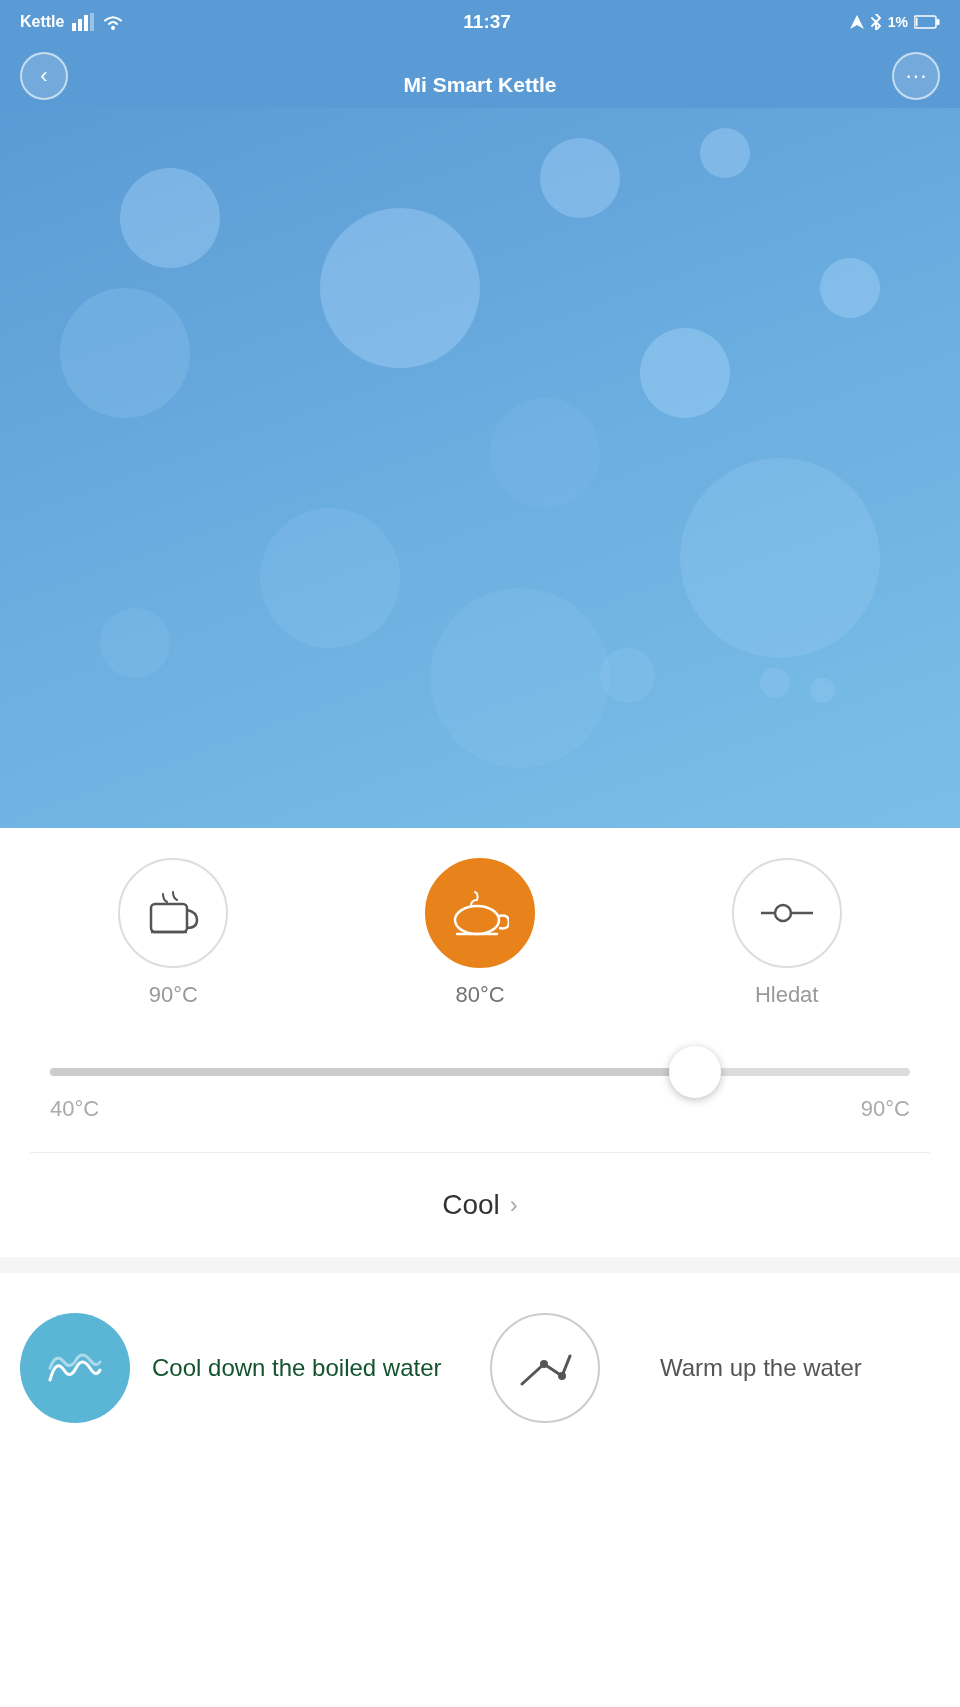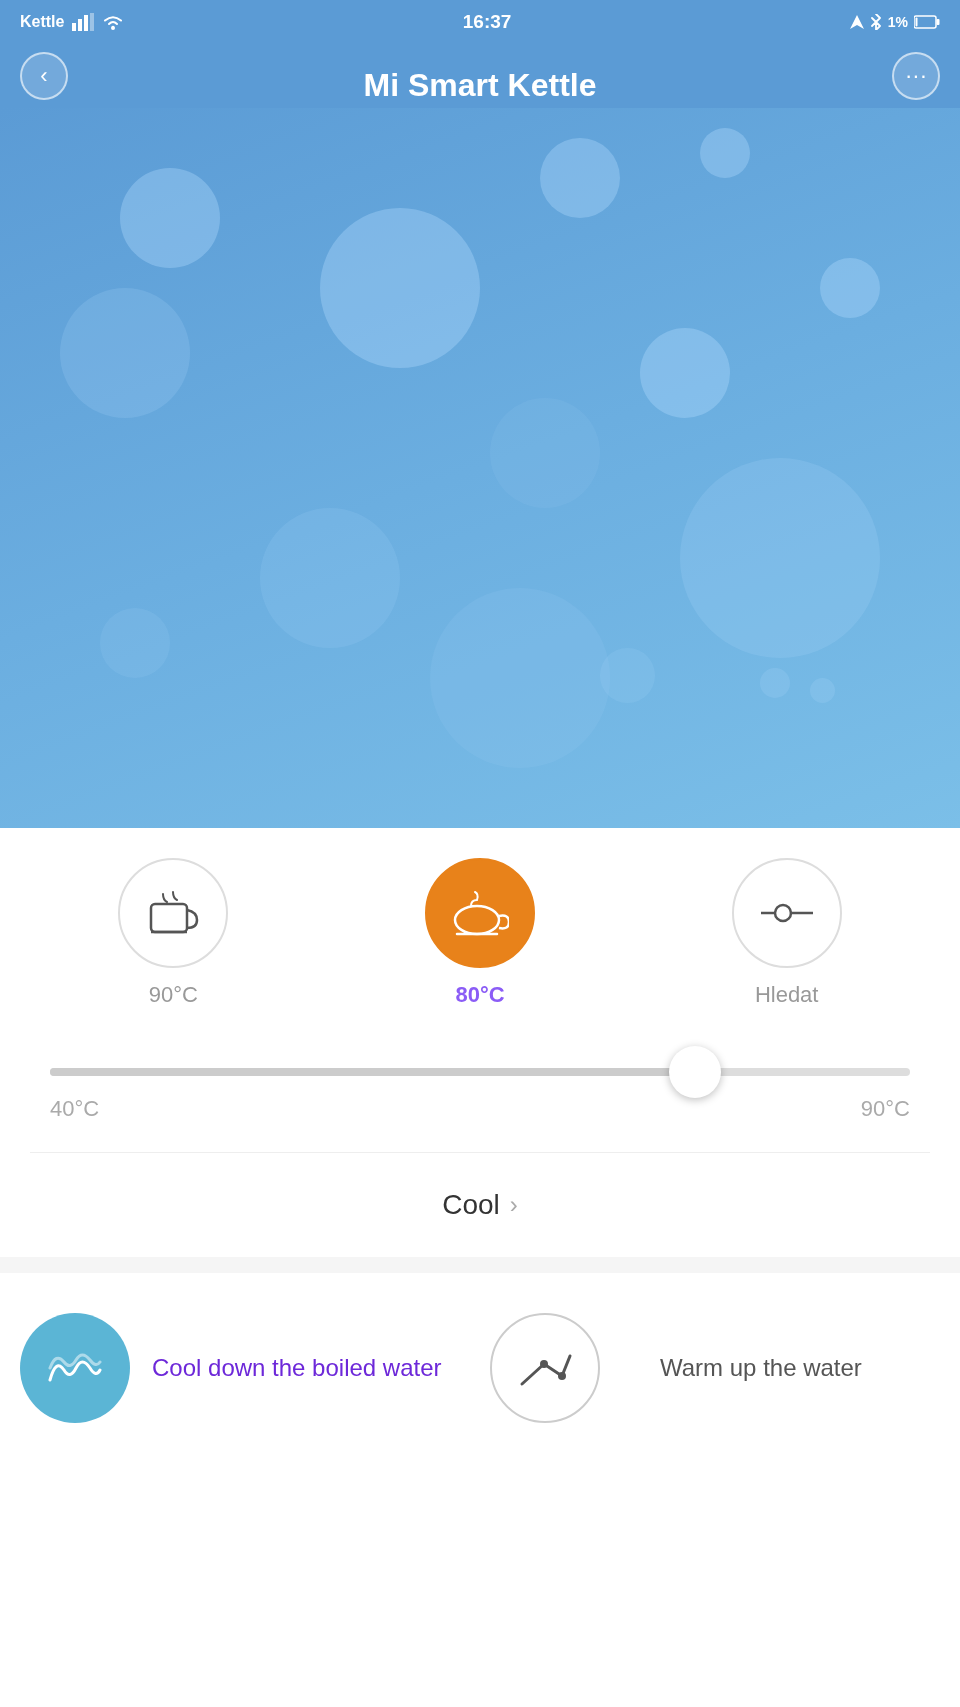--- a/index.html
+++ b/index.html
@@ -45,21 +45,21 @@
       background: rgba(255,255,255,0.15);
       display: flex;
       align-items: center;
       justify-content: center;
       color: white;
       font-size: 22px;
       cursor: pointer;
     }
     .header-title {
       color: white;
-      font-size: 32px;
+      font-size: 21px;
       font-weight: 600;
       margin-top: 18px;
     }
 
     
     .hero {
       background: linear-gradient(160deg, #5b9bd5 0%, #6baee0 50%, #7bbfe8 100%);
       height: 720px;
       position: relative;
       overflow: hidden;
@@ -138,22 +138,22 @@
     .preset-icon-circle.active {
       background: #e8821a;
       border-color: #e8821a;
       color: white;
     }
     .preset-label {
       font-size: 22px;
       color: #999;
     }
     .preset-label.active {
-      color: #8b5cf6;
-      font-weight: 700;
+      color: #737373;
+      font-weight: 400;
     }
 
     
     .slider-area {
       padding: 20px 50px 30px;
     }
     .slider-track {
       position: relative;
       height: 8px;
       background: #ddd;
@@ -250,21 +250,21 @@
       color: white;
     }
     .card-icon-circle.outline {
       border: 2px solid #ccc;
       background: white;
       color: #555;
     }
     .card-text {
       font-size: 24px;
       line-height: 1.4;
-      color: #6d28d9;
+      color: #14532d;
     }
     .card-text.gray {
       color: #555;
       margin-left: 38px;
     }
   </style>
 </head>
 <body>
 
 <div class="status-bar">
@@ -278,21 +278,21 @@
       <rect x="18" y="0" width="4" height="18" fill="rgba(255,255,255,0.4)"></rect>
     </svg>
 
     <svg width="22" height="16" viewBox="0 0 22 16">
       <path d="M11 13 L11 13" stroke="white" stroke-width="2.5" stroke-linecap="round"></path>
       <path d="M7 10 Q11 6 15 10" stroke="white" stroke-width="2" fill="none" stroke-linecap="round"></path>
       <path d="M3 6.5 Q11 0 19 6.5" stroke="white" stroke-width="2" fill="none" stroke-linecap="round"></path>
       <circle cx="11" cy="14" r="2" fill="white"></circle>
     </svg>
   </div>
-  <div class="status-center">16:37</div>
+  <div class="status-center">11:37</div>
   <div class="status-right">
 
     <svg width="14" height="14" viewBox="0 0 14 14">
       <path d="M7 0 L14 14 L7 10 L0 14 Z" fill="white"></path>
     </svg>
 
     <svg width="12" height="16" viewBox="0 0 12 16">
       <path d="M6 0 L10 4 L6 8 L10 12 L6 16 L6 8 L2 12 M6 8 L2 4" stroke="white" stroke-width="1.8" fill="none" stroke-linecap="round" stroke-linejoin="round"></path>
     </svg>
     <span>1%</span>

